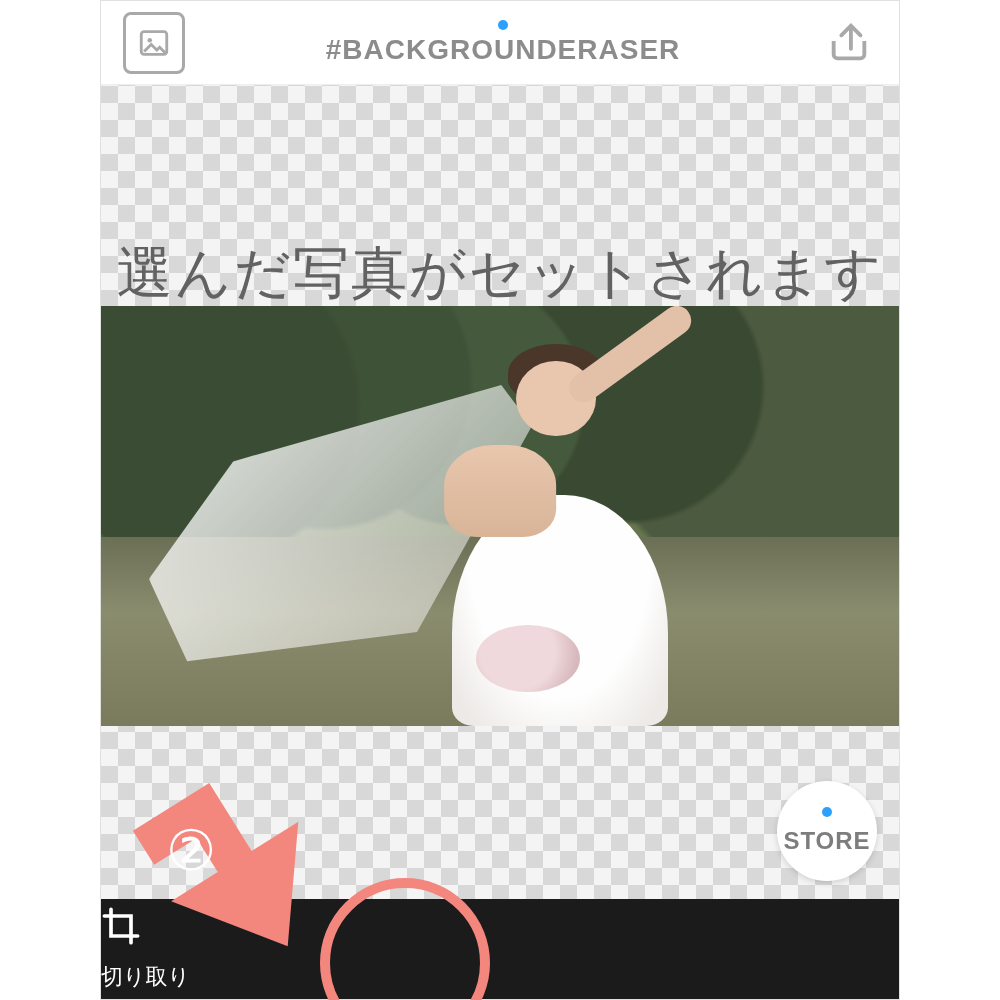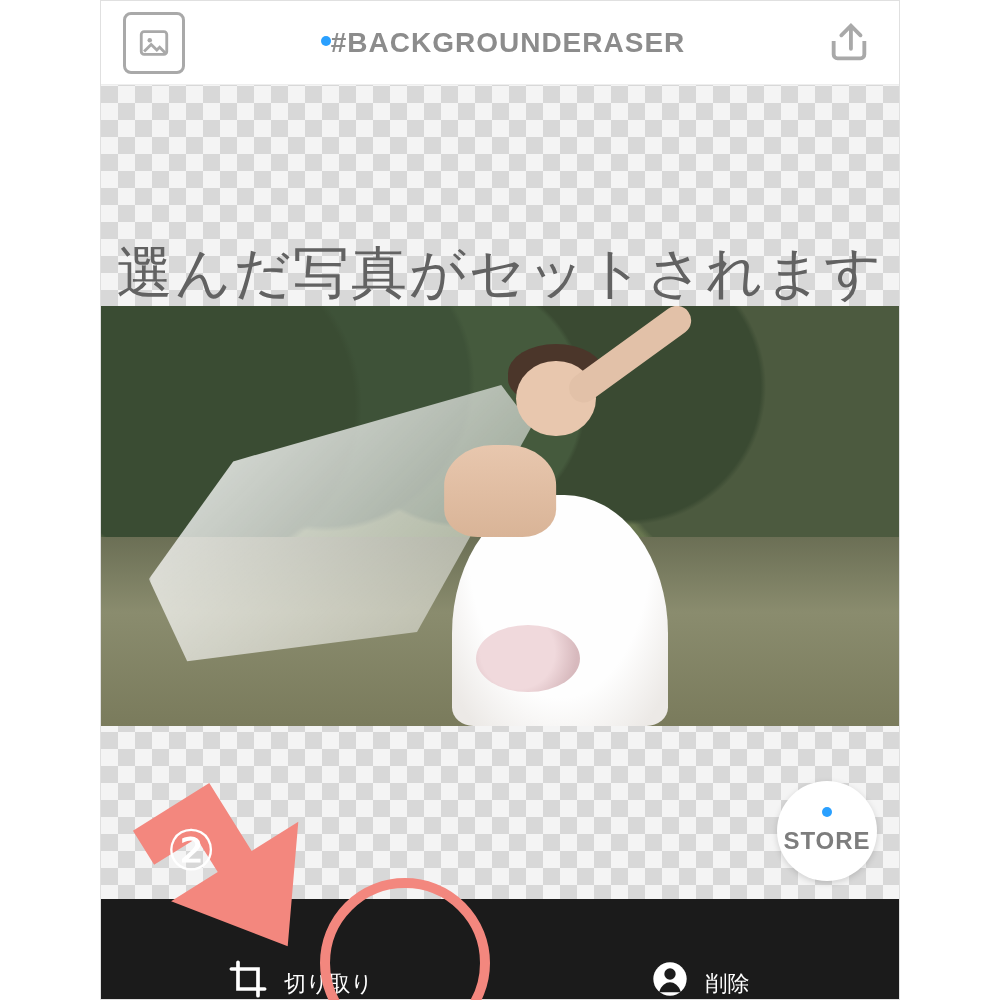--- a/index.html
+++ b/index.html
@@ -10,21 +10,21 @@
       linear-gradient(45deg,#d8d8d8 25%,transparent 25%),
       linear-gradient(-45deg,#d8d8d8 25%,transparent 25%),
       linear-gradient(45deg,transparent 75%,#d8d8d8 75%),
       linear-gradient(-45deg,transparent 75%,#d8d8d8 75%);
     background-color:#f4f4f4;
     background-size:34px 34px;
     background-position:0 0,0 17px,17px -17px,-17px 0;
   }
   .topbar{position:absolute;top:0;left:0;right:0;height:84px;background:#fff;display:flex;align-items:center;justify-content:space-between;padding:0 22px;box-sizing:border-box;border-bottom:1px solid #eee;}
   .iconbox{width:56px;height:56px;border:3px solid #a9a9a9;border-radius:8px;display:flex;align-items:center;justify-content:center;color:#a9a9a9;}
-  .titlewrap{display:flex;flex-direction:row;align-items:center;}
+  .titlewrap{display:flex;flex-direction:column;align-items:center;}
   .dot{width:10px;height:10px;border-radius:50%;background:#2aa0ff;margin-bottom:4px;}
   .title{font-size:28px;font-weight:700;letter-spacing:1px;color:#8c8c8c;}
   .sharebox{width:56px;height:56px;display:flex;align-items:center;justify-content:center;color:#a9a9a9;}
   .photo{position:absolute;left:0;right:0;top:305px;height:420px;overflow:hidden;}
   .photo .sky{position:absolute;inset:0;background:linear-gradient(#bfcbd4,#e9eef1);}
   .photo .trees{position:absolute;left:0;top:0;width:100%;height:60%;background:
      radial-gradient(circle at 12% 40%,#3a4c33 0 22%,transparent 23%),
      radial-gradient(circle at 28% 30%,#3e5238 0 24%,transparent 25%),
      radial-gradient(circle at 45% 38%,#455a3d 0 26%,transparent 27%),
      radial-gradient(circle at 66% 32%,#3a4a32 0 24%,transparent 25%),
@@ -35,21 +35,21 @@
   .photo .torso{position:absolute;left:50%;bottom:45%;transform:translateX(-50%);width:14%;height:22%;background:linear-gradient(#e8c7ae,#d9b497);border-radius:44% 44% 30% 30%;}
   .photo .head{position:absolute;left:52%;top:13%;width:10%;height:18%;background:#e8c7ae;border-radius:50%;}
   .photo .hair{position:absolute;left:51%;top:9%;width:12%;height:14%;background:#4b362a;border-radius:50% 50% 40% 40%;}
   .photo .arm{position:absolute;left:59%;top:18%;width:18%;height:7%;background:#e2c1a8;border-radius:20px;transform:rotate(-36deg);transform-origin:left center;}
   .photo .veil{position:absolute;left:6%;top:16%;width:48%;height:70%;background:linear-gradient(135deg,rgba(255,255,255,.9),rgba(255,255,255,.35));filter:blur(1px);clip-path:polygon(92% 4%,100% 18%,70% 88%,10% 98%,0 70%,22% 30%);} 
   .photo .bouquet{position:absolute;left:47%;bottom:8%;width:13%;height:16%;background:radial-gradient(circle at 40% 40%,#f0d9dc 0 50%,#d7b9bd 80%);border-radius:50%;}
   .storebtn{position:absolute;right:22px;bottom:118px;width:100px;height:100px;border-radius:50%;background:#fff;display:flex;flex-direction:column;align-items:center;justify-content:center;gap:10px;box-shadow:0 2px 6px rgba(0,0,0,.15);}
   .storebtn .sdot{width:10px;height:10px;border-radius:50%;background:#2aa0ff;}
   .storebtn .stxt{font-size:24px;font-weight:700;letter-spacing:1px;color:#7d7d7d;}
   .bottombar{position:absolute;left:0;right:0;bottom:0;height:100px;background:#1b1b1b;display:flex;}
-  .tab{flex:1;display:flex;flex-direction:row;align-items:flex-end;justify-content:center;gap:16px;color:#fff;font-size:22px;}
+  .tab{flex:1;display:flex;flex-direction:column;align-items:flex-start;justify-content:center;gap:16px;color:#fff;font-size:22px;}
   .tab svg{width:40px;height:40px;stroke:#fff;fill:none;stroke-width:2.2;}
   .caption{position:absolute;left:0;width:1000px;top:236px;text-align:center;font-size:56px;color:#626262;letter-spacing:2px;font-weight:200;font-family:"Hiragino Mincho ProN","Yu Mincho",serif;}
   .anno-circle{position:absolute;left:320px;top:878px;width:170px;height:170px;border:10px solid #f3877e;border-radius:50%;box-sizing:border-box;pointer-events:none;}
   .anno-arrow{position:absolute;left:130px;top:760px;pointer-events:none;}
   .anno-arrow svg{width:260px;height:220px;}
   .anno-num{position:absolute;left:166px;top:818px;font-size:56px;color:#fff;font-weight:300;}
 </style>
 </head>
 <body>
 
@@ -96,28 +96,20 @@
       <div class="stxt">STORE</div>
     </div>
 
     <div class="bottombar">
       <div class="tab">
         <svg viewBox="0 0 24 24">
           <path d="M6 2v16h16M2 6h16v16" stroke-linecap="round"></path>
         </svg>
         <span>切り取り</span>
       </div>
-      <div class="tab">
-        <svg viewBox="0 0 24 24">
-          <circle cx="12" cy="12" r="10" fill="#fff" stroke="none"></circle>
-          <circle cx="12" cy="9" r="3.4" fill="#1b1b1b" stroke="none"></circle>
-          <path d="M5.5 20c1-4 4-6 6.5-6s5.5 2 6.5 6" fill="#1b1b1b" stroke="none"></path>
-        </svg>
-        <span>削除</span>
-      </div>
     </div>
   </div>
 
   <div class="caption">選んだ写真がセットされます</div>
 
   <div class="anno-arrow">
     <svg viewBox="0 0 260 220">
       <path d="M40 20 L130 20 L130 100 L185 100 L110 200 L35 100 L90 100 L90 60 L40 60 Z" transform="rotate(-32 110 110)" fill="#f3877e"></path>
     </svg>
   </div>

